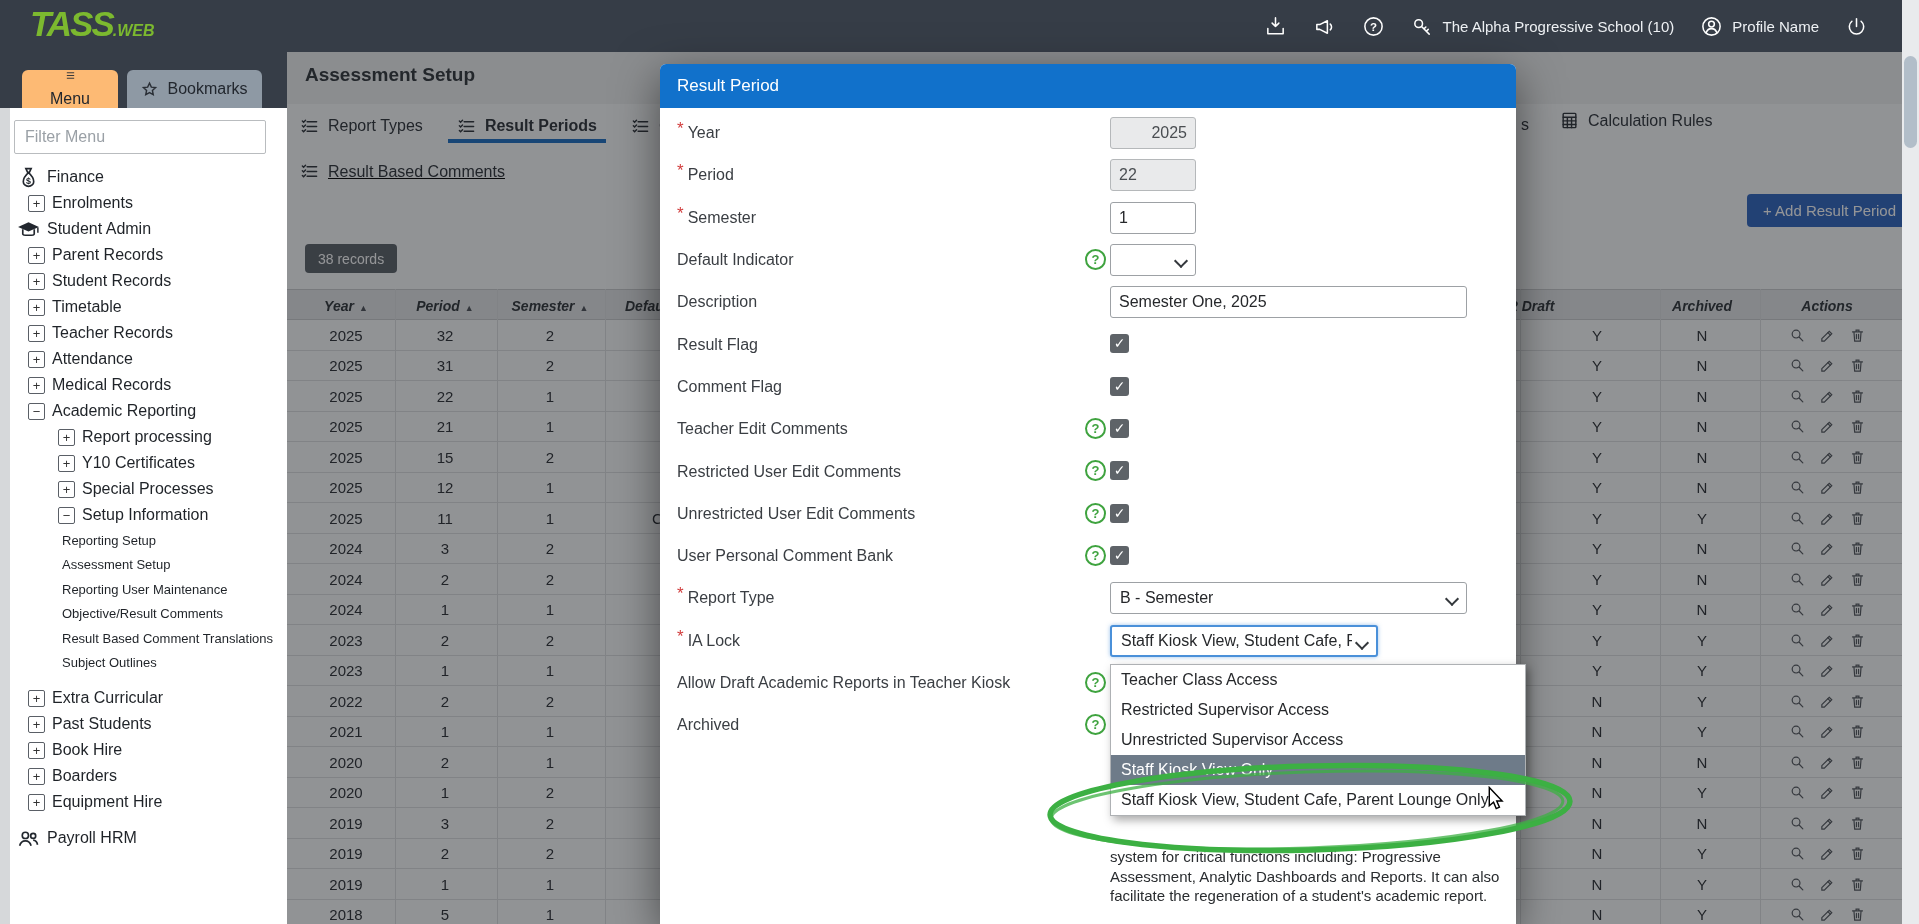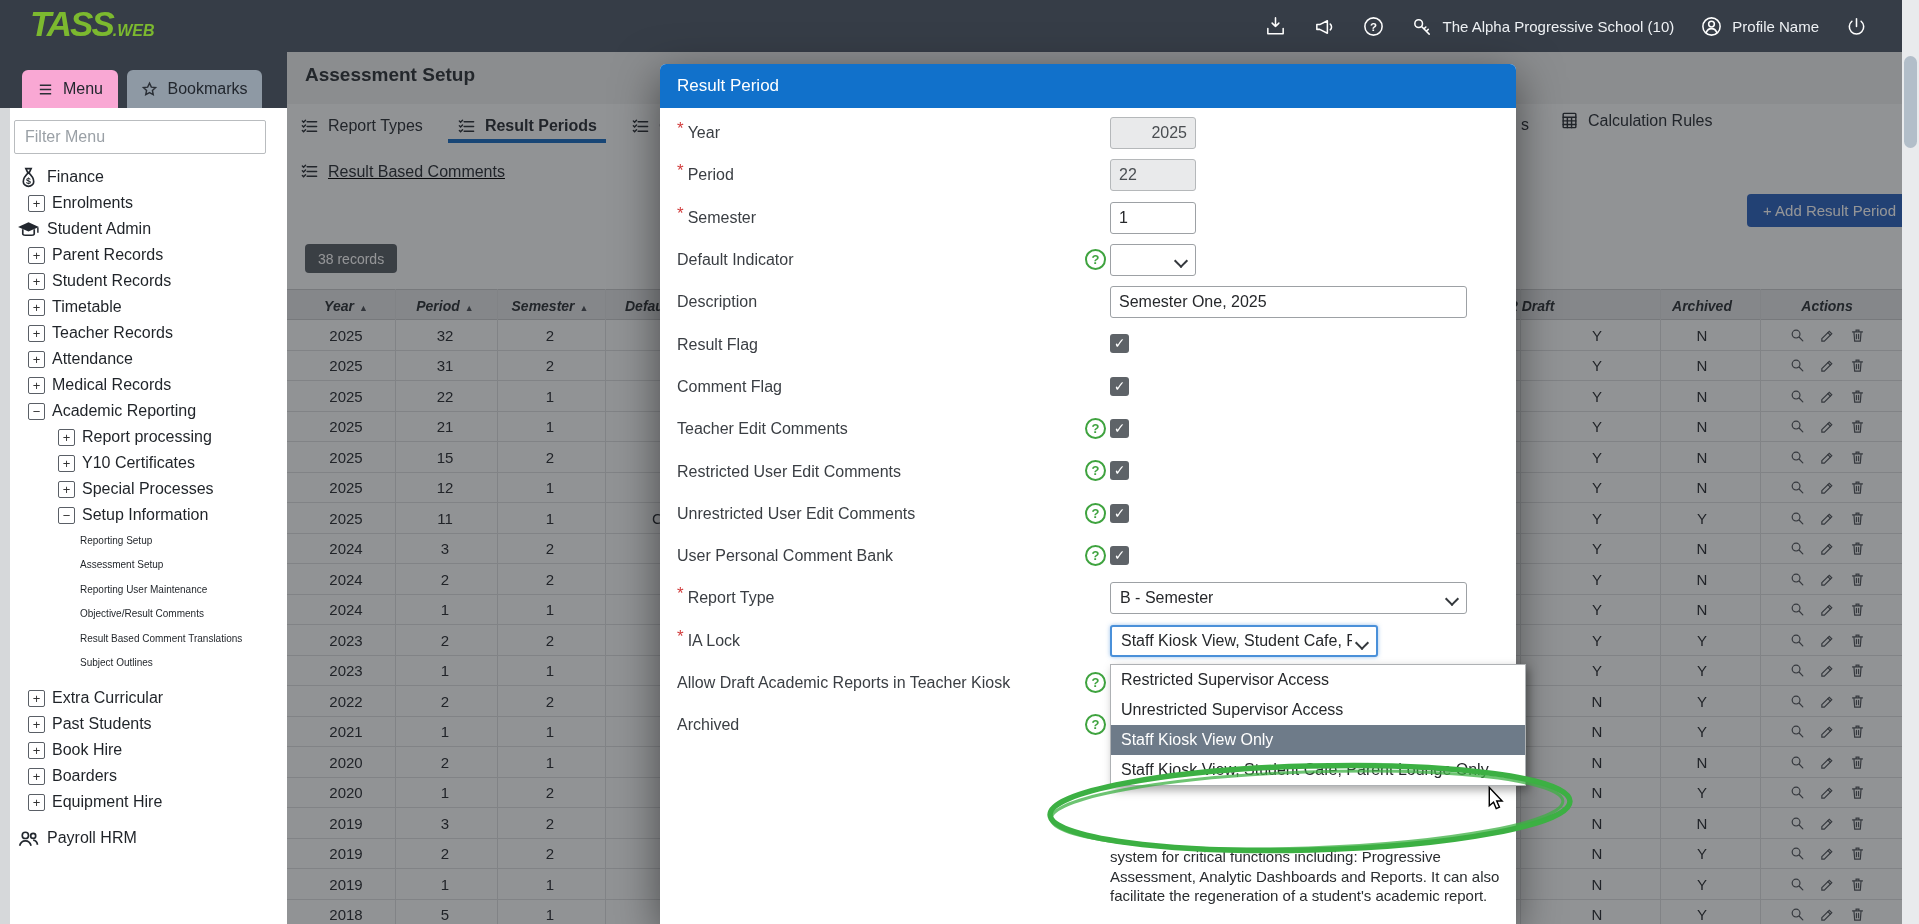--- a/index.html
+++ b/index.html
@@ -19,29 +19,29 @@
   
   .sb-track{position:absolute;right:0;top:0;width:17px;height:924px;background:#e9ebed;z-index:30;}
   .sb-thumb{position:absolute;right:2px;top:56px;width:13px;height:92px;background:#b2bec9;border-radius:7px;}
 
   
   .side-dark{position:absolute;left:0;top:52px;width:287px;height:56px;background:#363d47;z-index:4;}
   .gutter{position:absolute;left:0;top:108px;width:10px;height:816px;background:#d6d8da;z-index:4;}
   .sidepanel{position:absolute;left:10px;top:108px;width:277px;height:816px;background:#fff;z-index:4;}
   .stab{position:absolute;height:38px;top:70px;border-radius:6px 6px 0 0;display:flex;align-items:center;justify-content:center;gap:9px;font-size:16px;color:#22272e;z-index:6;cursor:pointer;}
   .stab svg{width:17px;height:17px;stroke:#2a2f36;fill:none;stroke-width:2;}
-  .stab.menu{left:22px;width:96px;background:#f9a8d4;}
+  .stab.menu{left:22px;width:96px;background:#fdba74;flex-direction:column;}
   .stab.bm{left:127px;width:135px;background:#8e99a4;}
   .filter{position:absolute;left:4px;top:12px;width:252px;height:34px;border:1px solid #b9bcbf;border-radius:2px;font-size:16px;color:#555;padding:0 10px;background:#fff;font-family:"Liberation Sans",sans-serif;box-sizing:border-box;}
   .filter::placeholder{color:#9aa0a6;}
   .tree{position:absolute;left:0;top:56px;width:277px;}
   .titem{display:flex;align-items:center;height:26px;color:#1f2328;font-size:16px;cursor:pointer;padding-left:6px;}
   .titem.lvl1{padding-left:18px;}
   .titem.lvl2{padding-left:9px;margin-left:39px;}
-  .titem.lvl3{padding-left:70px;height:24.5px;font-size:10px;}
+  .titem.lvl3{padding-left:52px;height:24.5px;font-size:13px;}
   .titem.gap{margin-top:10px;}
   .titem .ico{display:none;width:25px;height:25px;margin-right:6px;flex:0 0 auto;}
   .titem.has-bag .svg-bag{display:block;}
   .titem.has-cap .svg-cap{display:block;}
   .titem.has-payroll .svg-payroll{display:block;}
   .titem.has-system .svg-system{display:block;}
   .box{width:15px;height:15px;border:1px solid #5a5f66;border-radius:2px;display:none;align-items:center;justify-content:center;font-size:13px;color:#333;margin-right:7px;background:#fff;flex:0 0 auto;line-height:13px;}
   .titem.plus .box,.titem.minus .box{display:flex;}
   .titem.plus .box::before{content:"+";}
   .titem.minus .box::before{content:"\2212";}
@@ -1038,20 +1038,21 @@
             <span>Archived</span>
           </span>
           <span class="helpic"></span>
 
         </div>
       </div>
   </div>
 
   <div class="ddl">
 
+      <div class="opt ">Teacher Class Access</div>
 
 
       <div class="opt ">Restricted Supervisor Access</div>
 
       <div class="opt ">Unrestricted Supervisor Access</div>
 
       <div class="opt hl">Staff Kiosk View Only</div>
 
       <div class="opt ">Staff Kiosk View, Student Cafe, Parent Lounge Only</div>
     </div>

